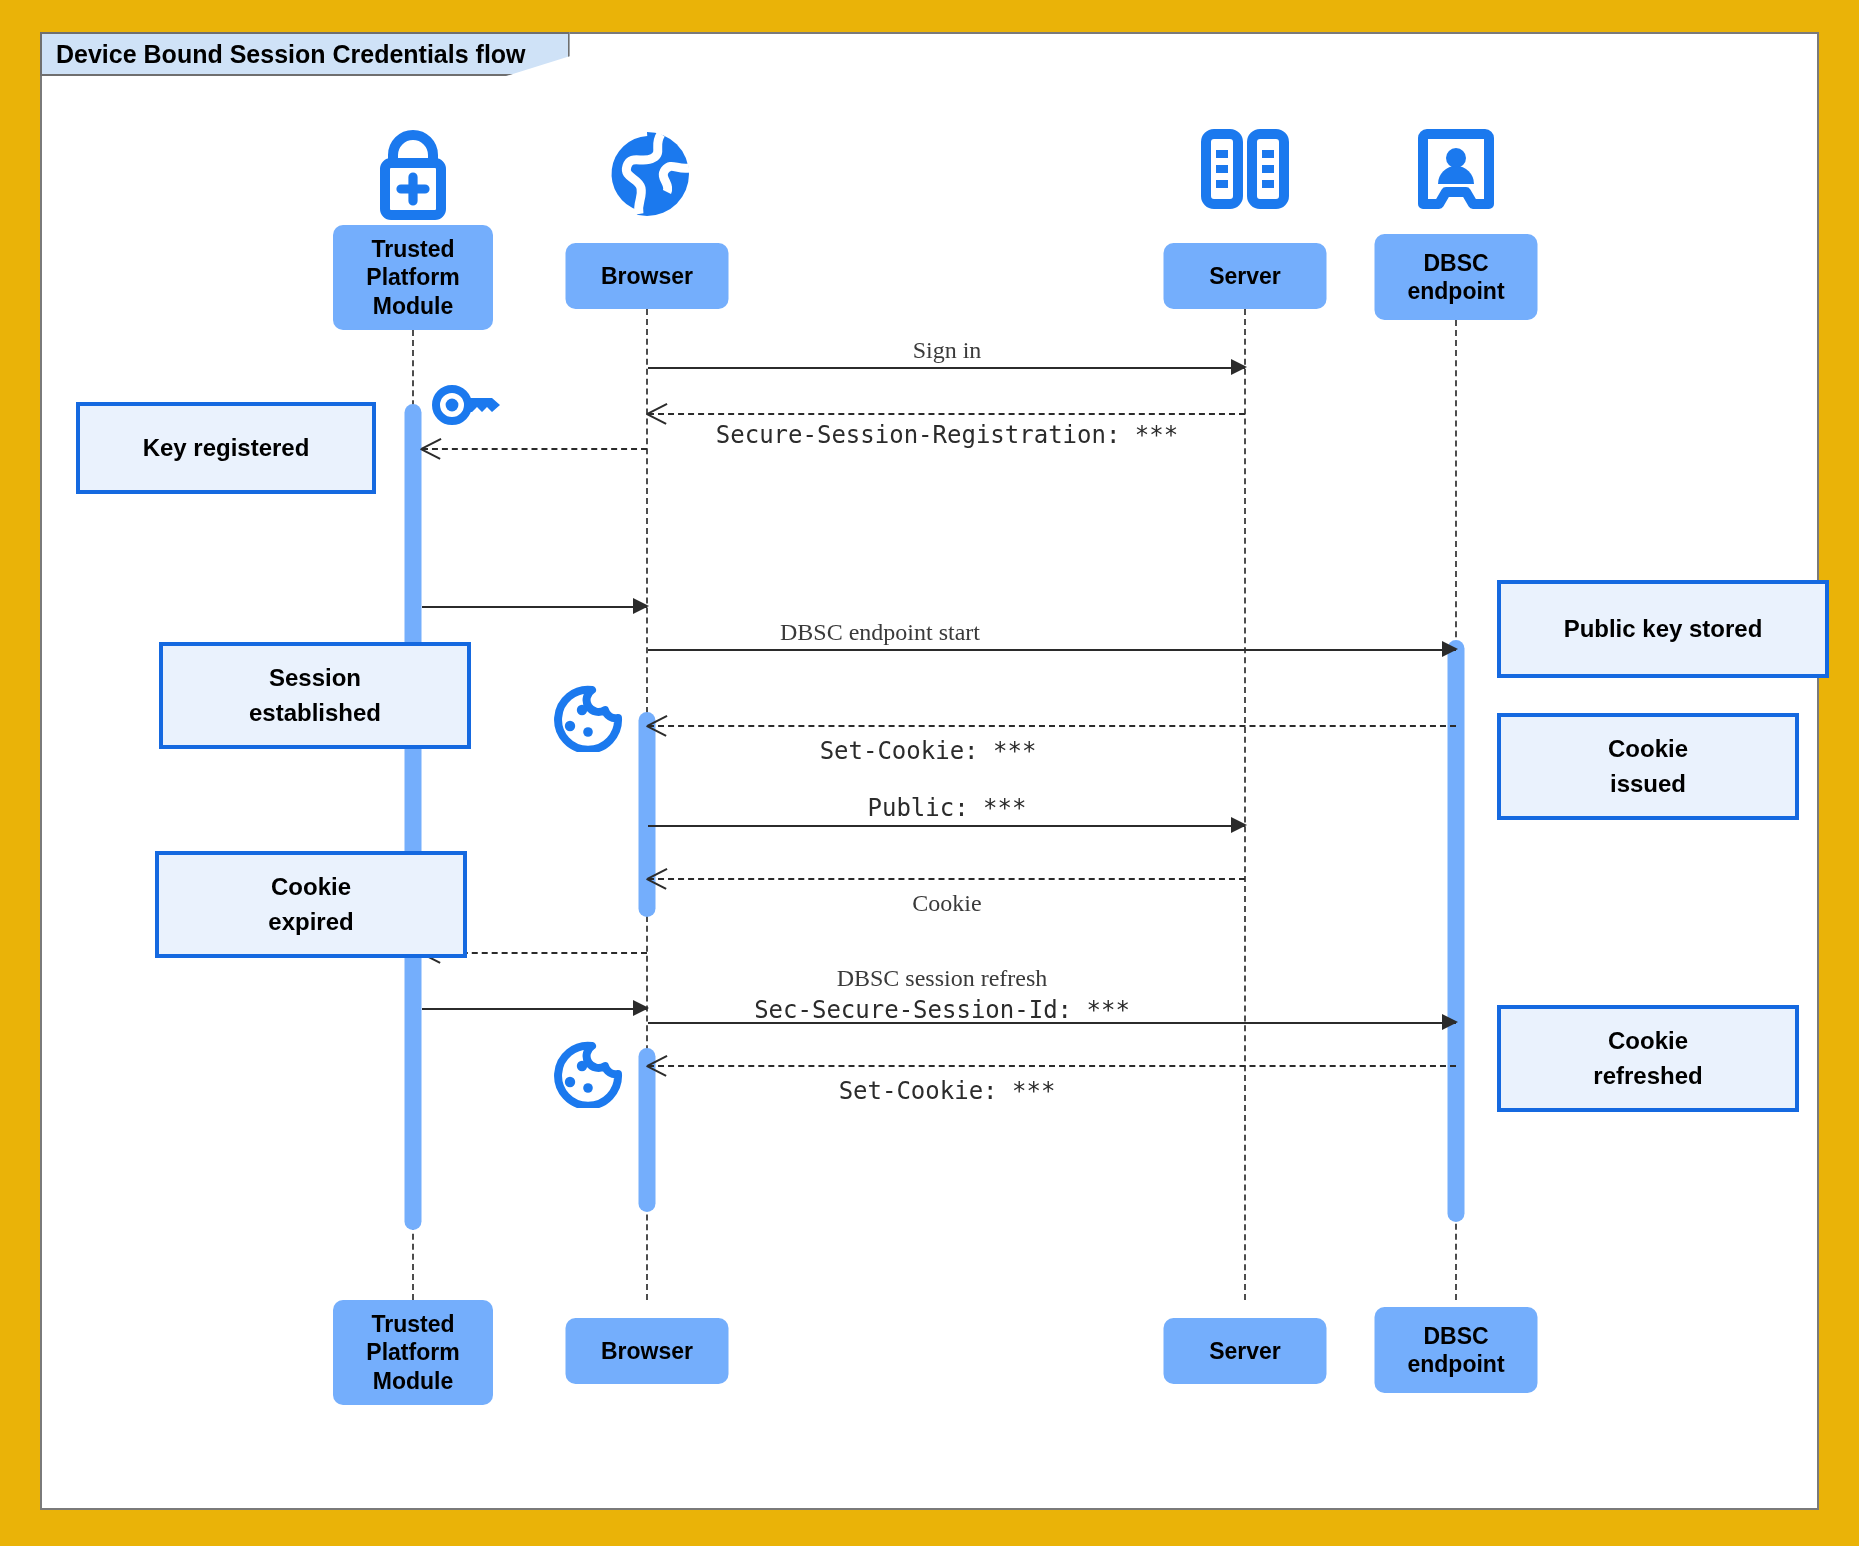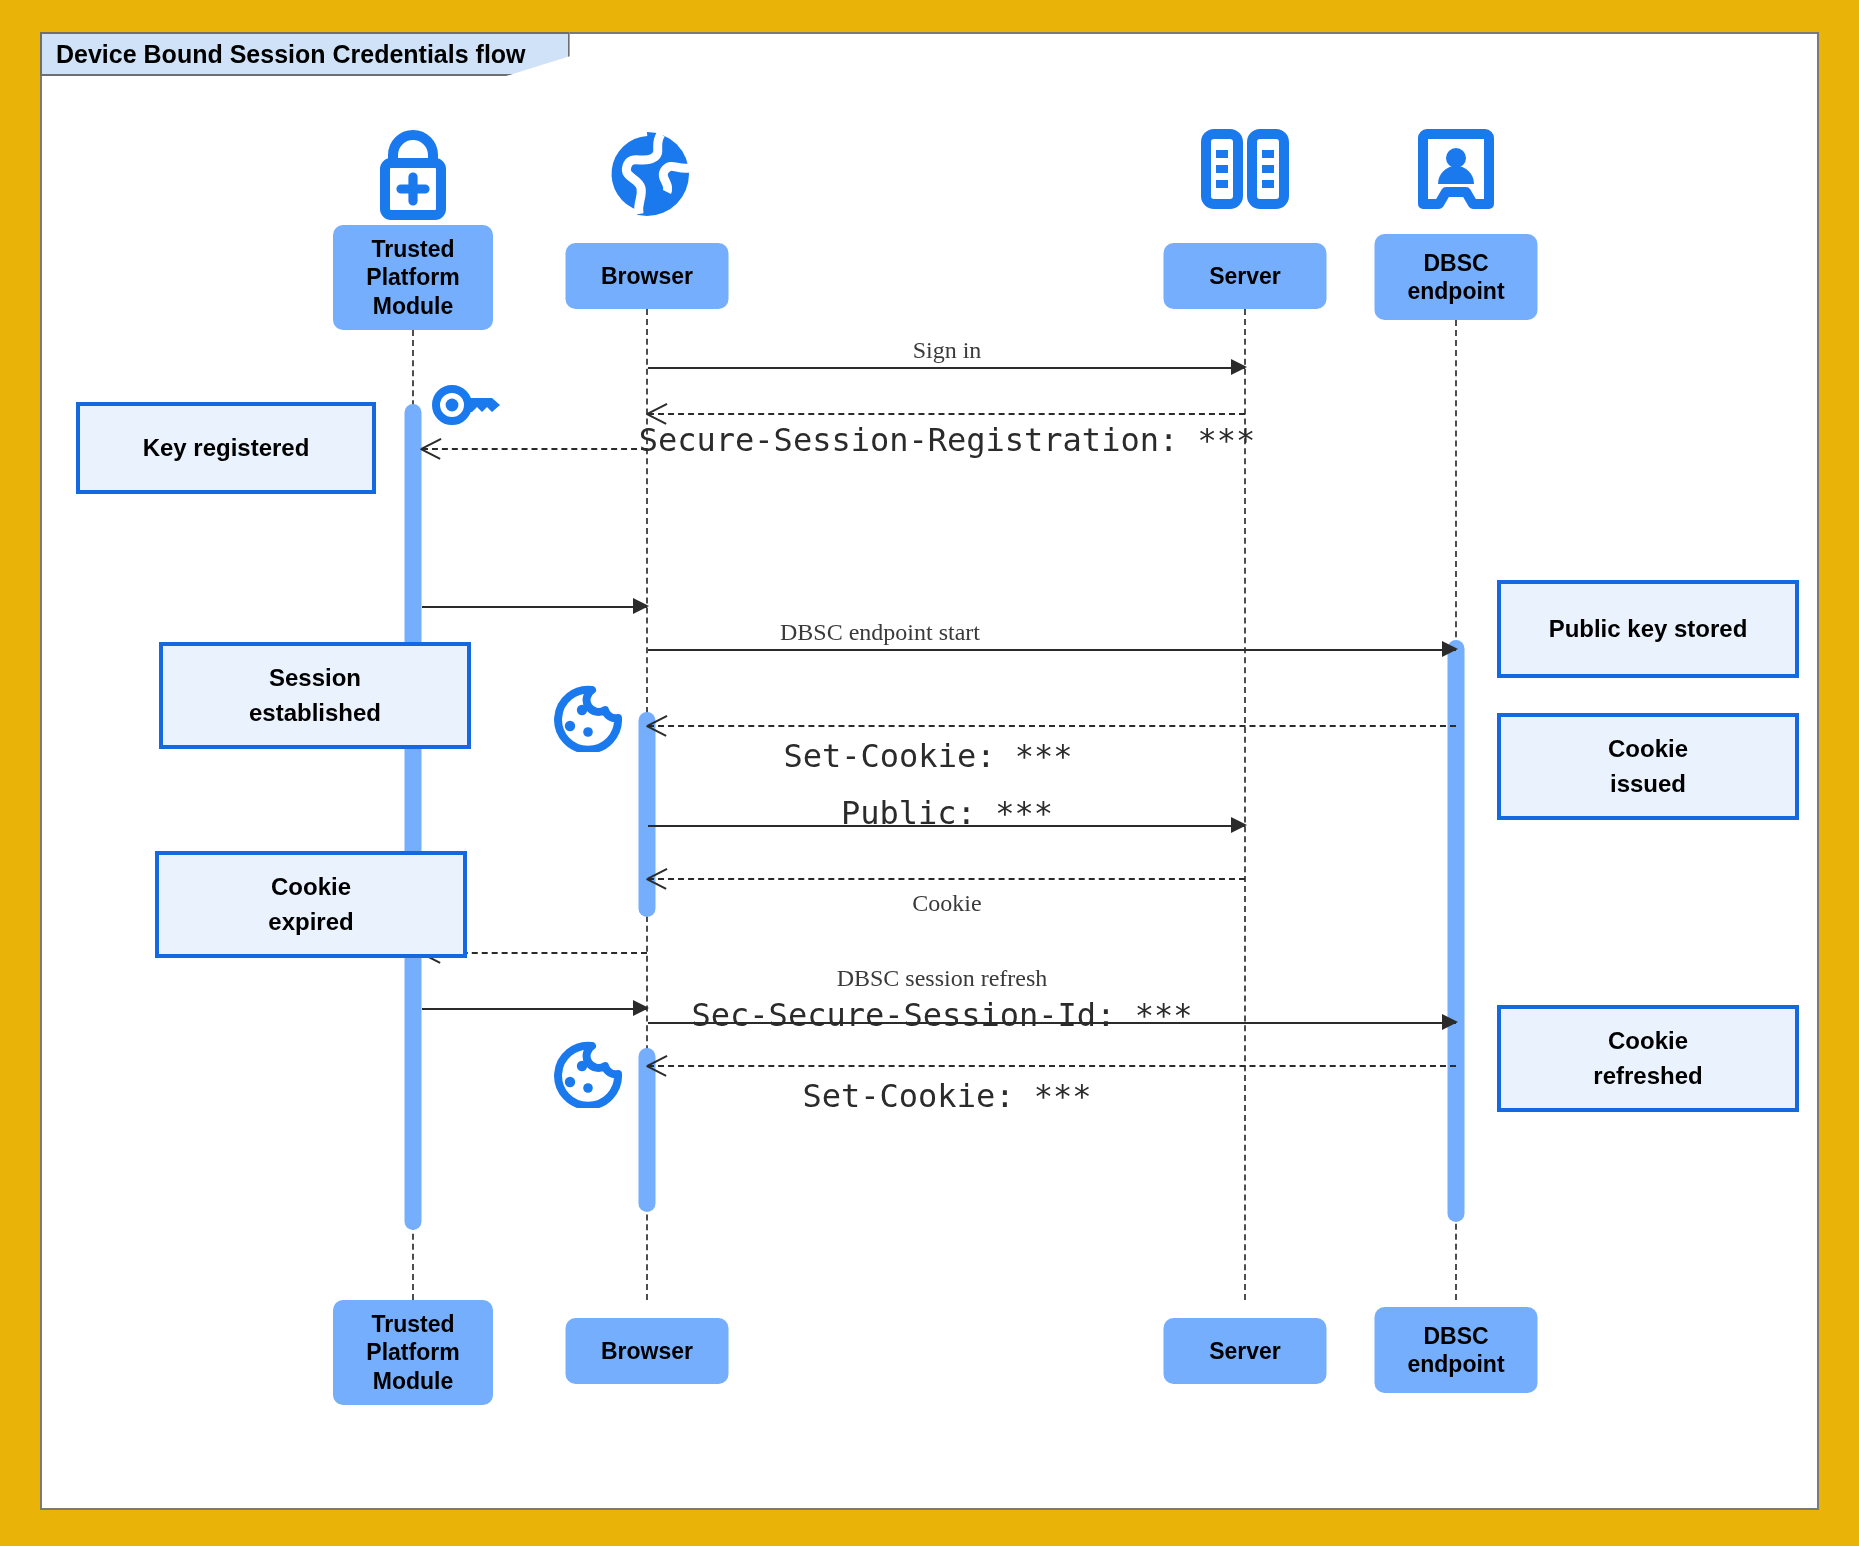--- a/index.html
+++ b/index.html
@@ -37,21 +37,21 @@
   .msg.dashed .line{border-top:2px dashed #2b2b2b;}
   .arrowhead{position:absolute;top:-8px;width:0;height:0;}
   .arrowhead.filled-r{right:-2px;border-top:8px solid transparent;border-bottom:8px solid transparent;border-left:16px solid #2b2b2b;}
   .arrowhead.open-l{left:-1px;top:-12px;width:20px;height:24px;}
   .arrowhead.open-l::before,.arrowhead.open-l::after{content:"";position:absolute;left:0;top:12px;width:22px;height:0;border-top:2px solid #2b2b2b;transform-origin:0 0;}
   .arrowhead.open-l::before{transform:rotate(-27deg);}
   .arrowhead.open-l::after{transform:rotate(27deg);}
 
   .msg-label{position:absolute;transform:translateX(-50%);white-space:pre;
       font-size:24px;color:#333;text-align:center;line-height:1.25;}
-  .mono{font-family:"DejaVu Sans Mono","Liberation Mono",monospace;font-size:32px;color:#2b2b2b;}
+  .mono{font-family:"DejaVu Sans Mono","Liberation Mono",monospace;font-size:24px;color:#2b2b2b;}
   .sans{font-family:Liberation Serif, serif;font-size:24px;color:#3a3a3a;}
 
   .icon{position:absolute;transform:translateX(-50%);}
   .sideicon{position:absolute;}
 </style>
 </head>
 <body>
 
 <div id="stage">
 
@@ -217,21 +217,21 @@
   <div class="note" style="left:76px;top:402px;width:300px;height:92px;">
     <span>Key registered</span>
   </div>
   <div class="note" style="left:159px;top:642px;width:312px;height:107px;">
     <span>Session<br>established</span>
   </div>
   <div class="note" style="left:155px;top:851px;width:312px;height:107px;">
     <span>Cookie<br>expired</span>
   </div>
 
-  <div class="note" style="left:1497px;top:580px;width:302px;height:98px;">
+  <div class="note" style="left:1497px;top:580px;width:332px;height:98px;">
     <span>Public key stored</span>
   </div>
   <div class="note" style="left:1497px;top:713px;width:302px;height:107px;">
     <span>Cookie<br>issued</span>
   </div>
   <div class="note" style="left:1497px;top:1005px;width:302px;height:107px;">
     <span>Cookie<br>refreshed</span>
   </div>
 
   <div class="actor-box" style="left:413px;top:1300px;width:160px;height:105px;">

